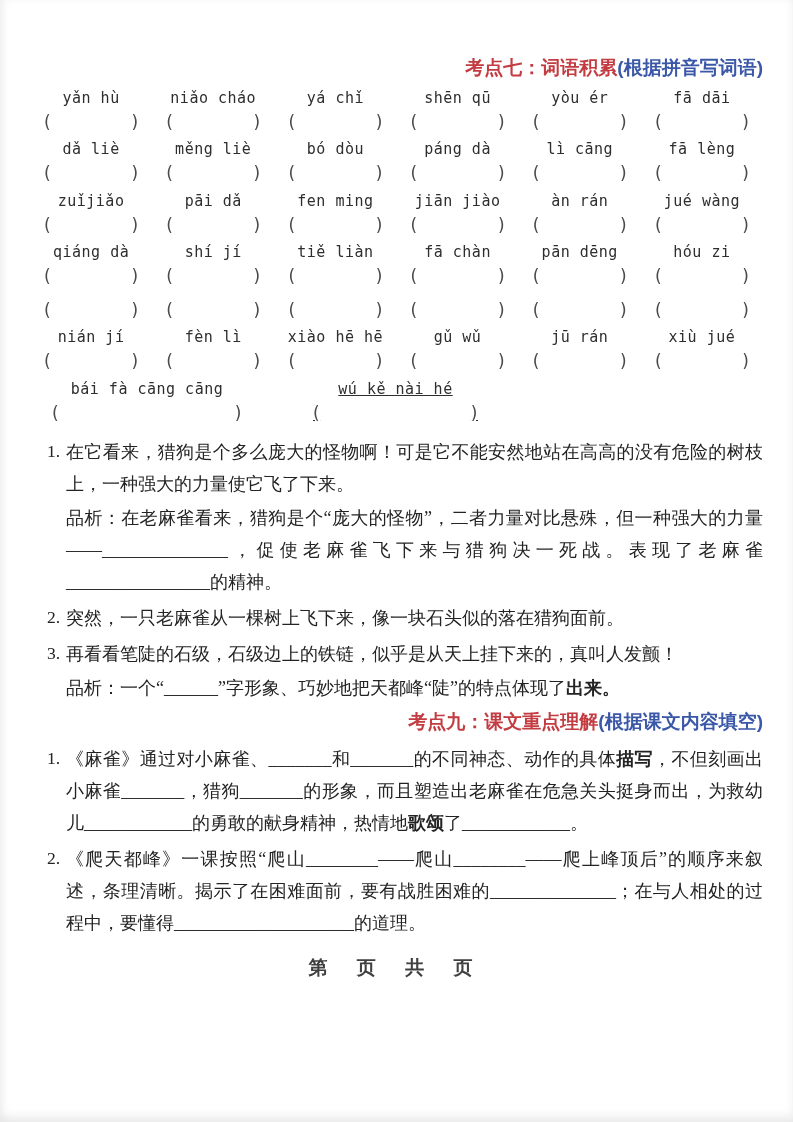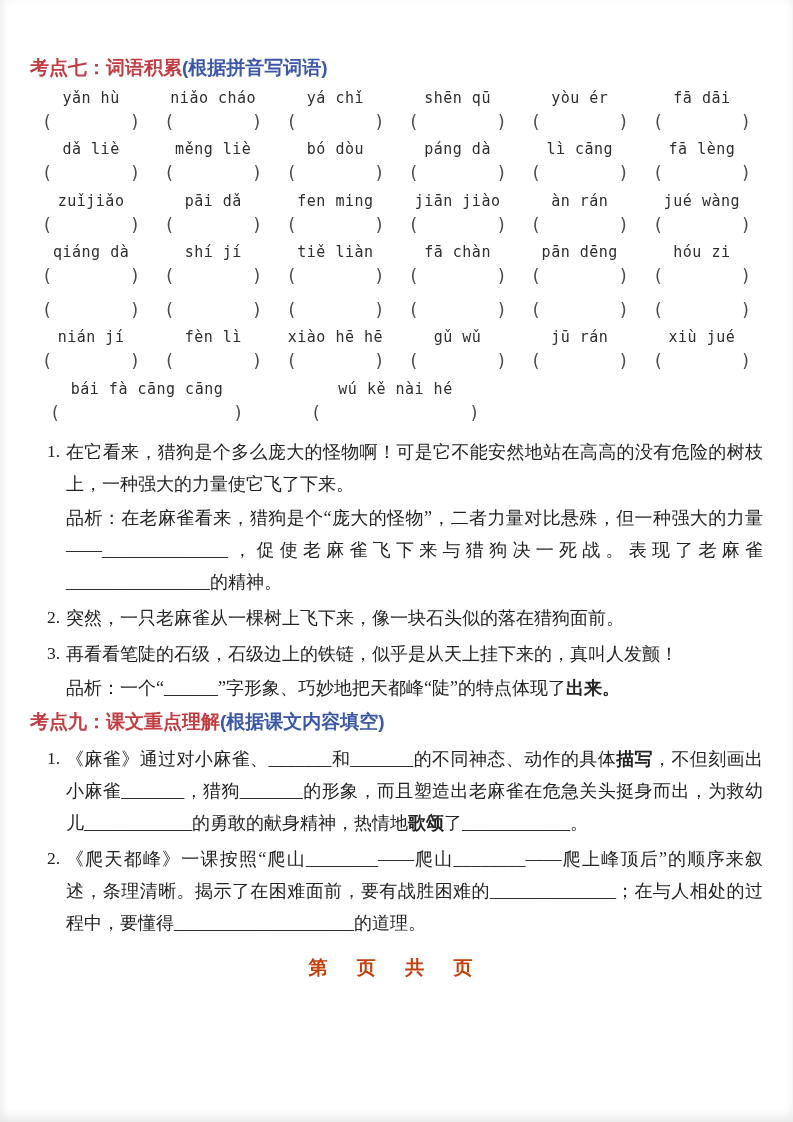--- a/index.html
+++ b/index.html
@@ -9,20 +9,21 @@
     padding:50px 30px 0 30px;
     font-family:"Liberation Serif","DejaVu Serif",serif;
     color:#232323;
     box-shadow:inset 0 -6px 10px rgba(0,0,0,0.07), inset 4px 0 8px rgba(0,0,0,0.03);
     position:relative;
   }
   .sec-h{
     font-family:"Liberation Sans","DejaVu Sans",sans-serif;
     font-weight:bold;font-size:19px;line-height:1.3;
     margin:6px 0 8px 0;
+    text-align:right;
   }
   .sec-h .red{color:#c23c41;}
   .sec-h .blue{color:#3a57a8;}
 
   
   .pinyin-grid{margin:2px 0 10px 0;}
   .py-row{
     display:grid;grid-template-columns:repeat(6,1fr);
     text-align:center;
     font-family:"DejaVu Sans Mono","Liberation Mono",monospace;
@@ -37,40 +38,40 @@
     display:flex;justify-content:space-between;
     width:94px;margin:3px auto 0 auto;
     font-size:17px;color:#4a4a4a;line-height:1.5;
     font-family:"DejaVu Sans","Liberation Sans",sans-serif;
   }
   .wide-row{display:flex;padding-left:22px;gap:71px;
     font-family:"DejaVu Sans Mono","Liberation Mono",monospace;
     font-size:15px;color:#2e2e2e;letter-spacing:0.5px;margin-top:5px;}
   .wide-cell{text-align:center;}
   .wide-cell .bk-cell{width:100%;margin-top:3px;}
-  .w1{width:190px;} .w2{width:165px;}
+  .w1{width:190px;} .w2{width:165px;text-decoration:underline;}
 
   
   .qitem{display:flex;margin:2px 0 4px 0;}
   .qnum{
     flex:none;width:30px;text-align:right;margin-right:6px;
     font-size:17.5px;line-height:1.78;
   }
   .qbody{flex:1;min-width:0;}
   .qtext,.qanalysis{
     margin:0;font-size:18px;line-height:1.78;
     text-align:justify;
   }
   .qanalysis{margin-top:2px;}
   .ans{font-family:"Liberation Sans","DejaVu Sans",sans-serif;font-weight:bold;}
 
   .footer{
     text-align:center;margin-top:16px;
     font-family:"Liberation Sans","DejaVu Sans",sans-serif;
-    font-weight:bold;font-size:19px;letter-spacing:12px;color:#c2410c;
+    font-weight:bold;font-size:19px;letter-spacing:12px;color:#404040;
   }
 </style>
 </head>
 <body>
 
 <div class="page">
 
   <div class="sec-h">
     <span class="red">考点七：词语积累</span><span class="blue">(根据拼音写词语)</span>
   </div>

